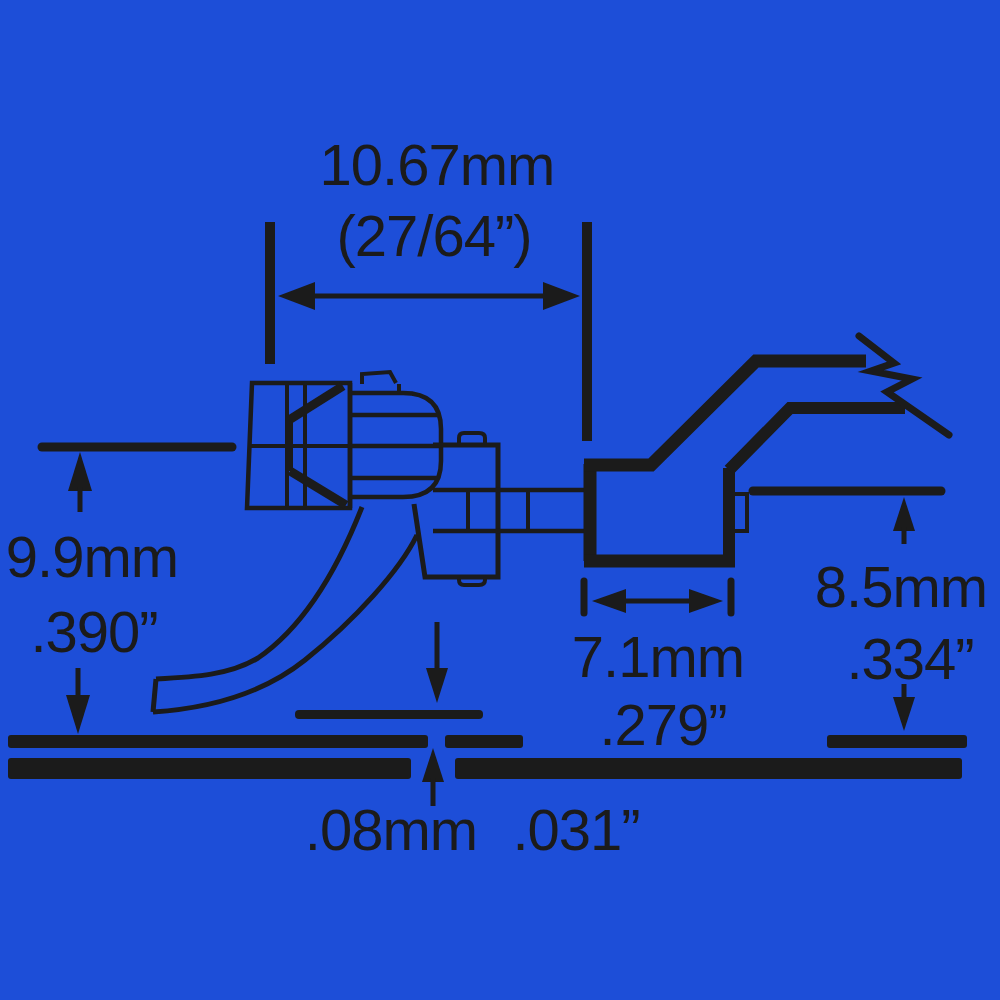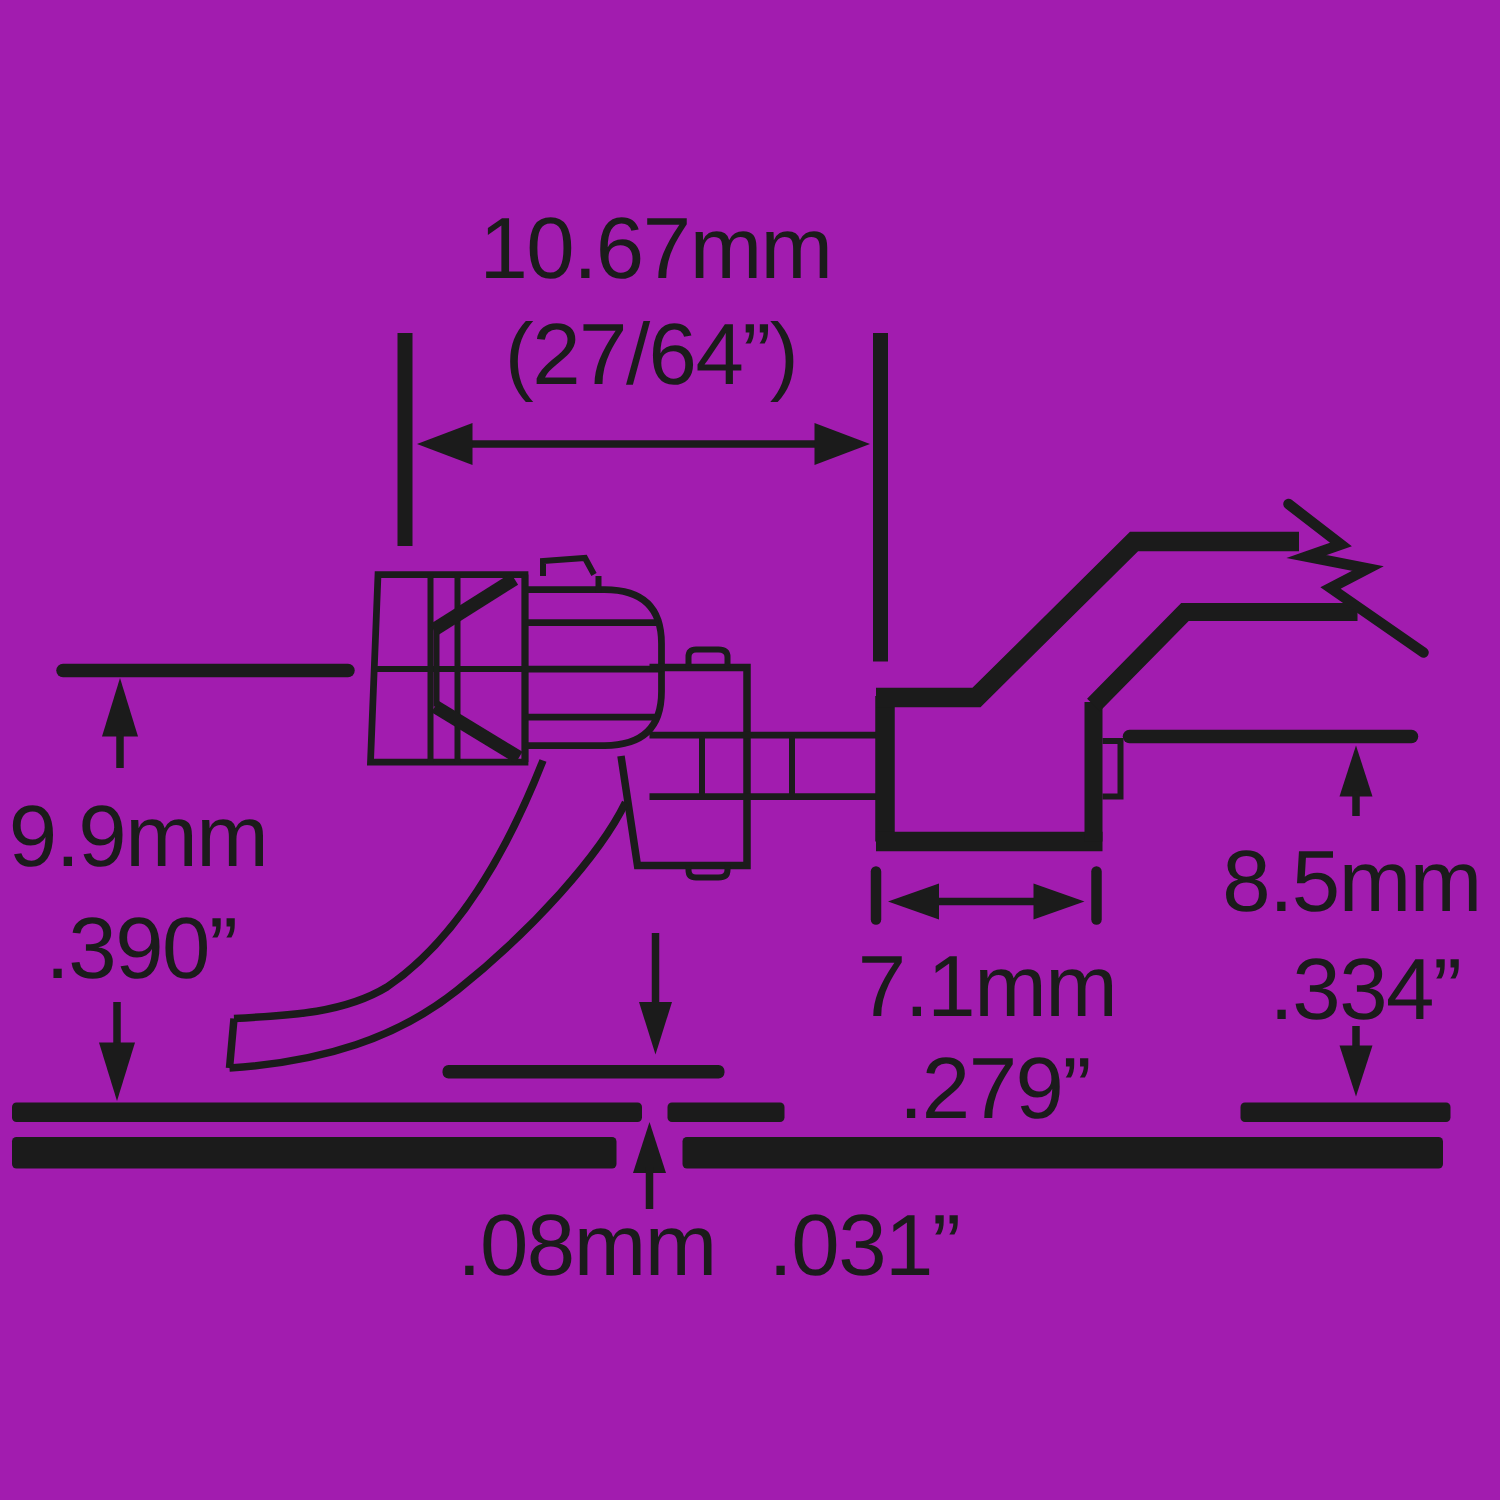--- a/index.html
+++ b/index.html
@@ -1,16 +1,16 @@
 <!DOCTYPE html>
 <html><head>
 <meta charset="utf-8">
 <style>
   html,body{margin:0;padding:0;background:#ffffff;}
-  .stage{position:relative;width:1000px;height:1000px;background:#a21caf;overflow:hidden;}
+  .stage{position:relative;width:1000px;height:1000px;background:#1d4ed8;overflow:hidden;}
   svg{display:block;}
   .ink-stroke{stroke:#1b1b1b;fill:none;}
   .ink-fill{fill:#1b1b1b;stroke:none;}
   .dim-label{
     font-family:"Liberation Sans","DejaVu Sans",sans-serif;
     font-size:58px;
     font-weight:400;
     letter-spacing:-1px;
     fill:#1b1b1b;
     text-anchor:middle;

